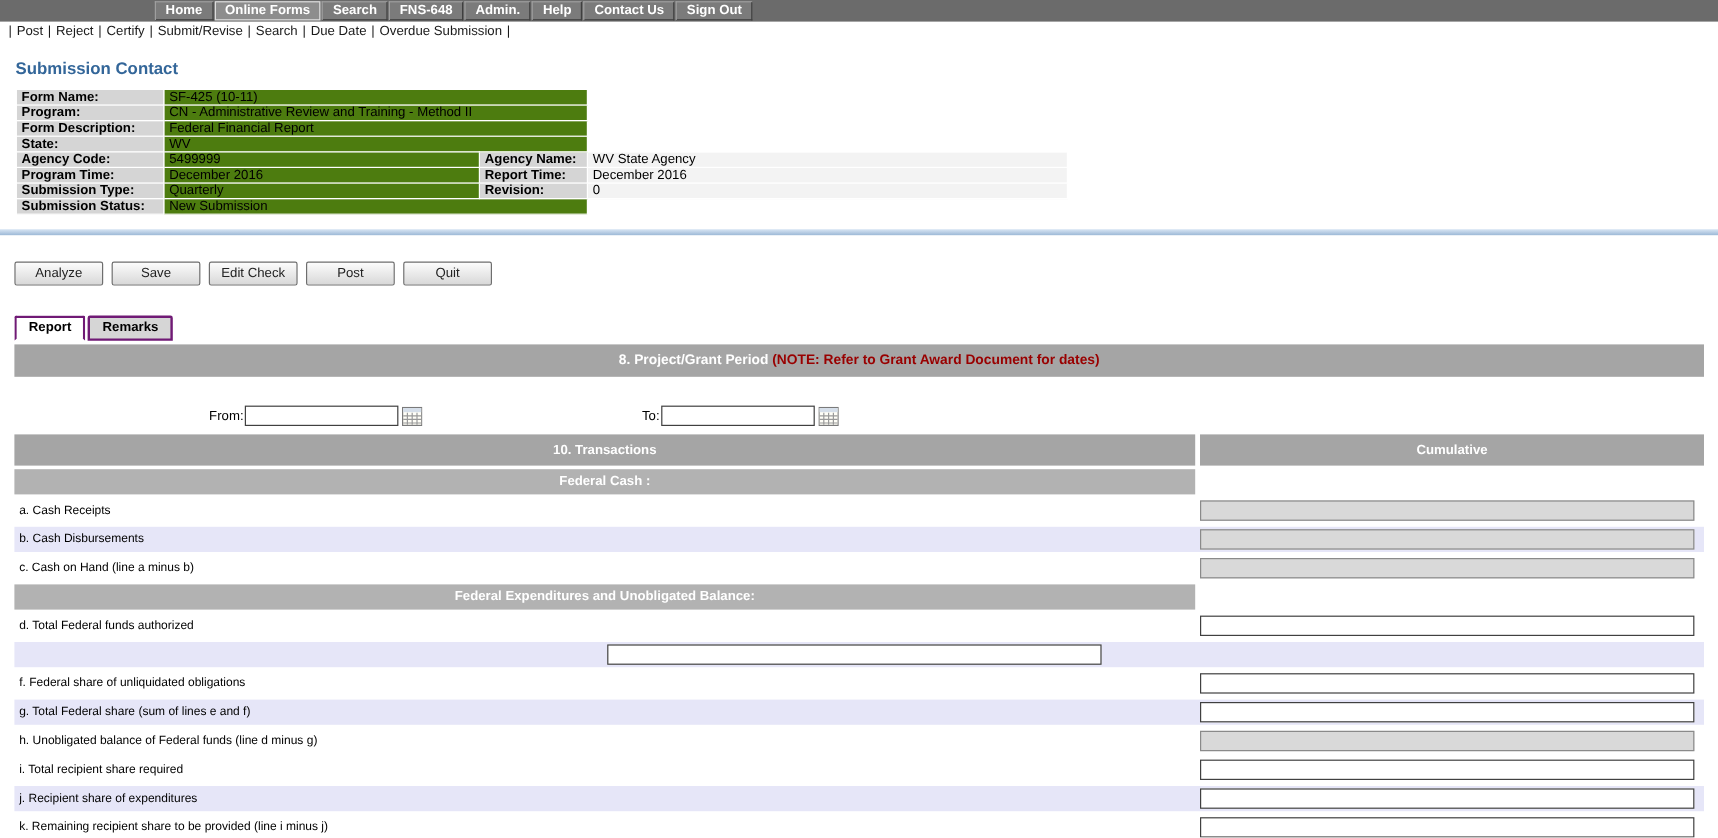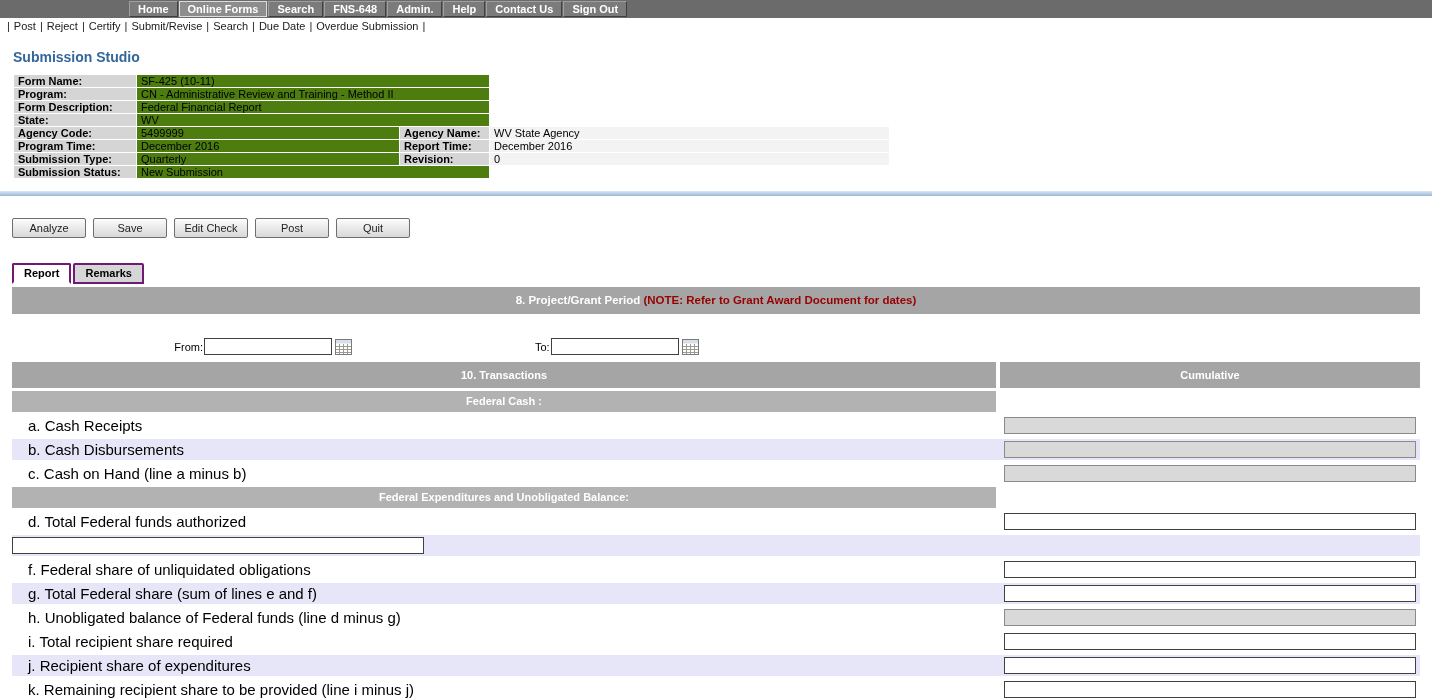--- a/index.html
+++ b/index.html
@@ -64,22 +64,22 @@
   .cols-header { display:flex; margin-bottom:3px; }
   .col-trans { width:984px; height:26px; line-height:26px; background:#a5a5a5; color:#fff;
     font-weight:bold; text-align:center; margin-right:4px; }
   .col-cum { width:420px; height:26px; line-height:26px; background:#a5a5a5; color:#fff;
     font-weight:bold; text-align:center; }
 
   .subheader { width:984px; height:21px; line-height:21px; background:#b2b2b2; color:#fff;
     font-weight:bold; text-align:center; margin-bottom:3px; }
 
   .item-row { display:flex; align-items:center; height:21px; margin-bottom:3px; background:#fff; }
-  .item-row.alt { background:#e6e6f8; }
-  .item-label { width:988px; padding-left:4px; font-size:15px;margin-left:12px; }
+  .item-row.alt { background:#e6e6f8;justify-content:center; }
+  .item-label { width:988px; padding-left:4px; font-size:10px; }
   .item-value { width:420px; display:flex; align-items:center; }
   .item-value input { width:412px; height:17px; border:1px solid #404040; background:#fff;
     font-size:11px; padding:0 2px; font-family:"Liberation Sans", sans-serif; }
   .item-value input:disabled { background:#d9d9d9; border:1px solid #8a8a8a; }
 </style>
 </head>
 <body>
 
 <div class="topnav">
   <div class="nav-item">Home</div>
@@ -89,21 +89,21 @@
   <div class="nav-item">Admin.</div>
   <div class="nav-item">Help</div>
   <div class="nav-item">Contact Us</div>
   <div class="nav-item">Sign Out</div>
 </div>
 
 <div class="menubar">
   <span class="sep">|</span><span class="menu-item">Post</span><span class="sep">|</span><span class="menu-item">Reject</span><span class="sep">|</span><span class="menu-item">Certify</span><span class="sep">|</span><span class="menu-item">Submit/Revise</span><span class="sep">|</span><span class="menu-item">Search</span><span class="sep">|</span><span class="menu-item">Due Date</span><span class="sep">|</span><span class="menu-item">Overdue Submission</span><span class="sep">|</span>
 </div>
 
-<div class="page-title">Submission Studio</div>
+<div class="page-title">Submission Contact</div>
 
 <table class="info-table">
   <tbody>
       <tr>
     <td class="ilabel">Form Name:</td>
     <td class="ival1 wide" colspan="2">SF-425 (10-11)</td>
     <td class="ival-empty"></td>
   </tr>
   <tr>
     <td class="ilabel">Program:</td>

